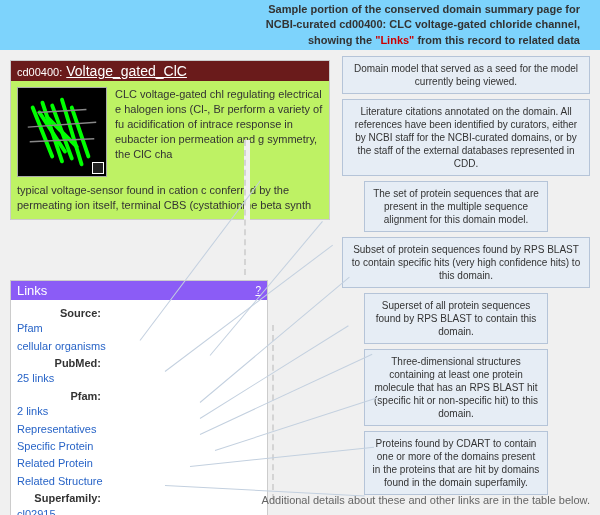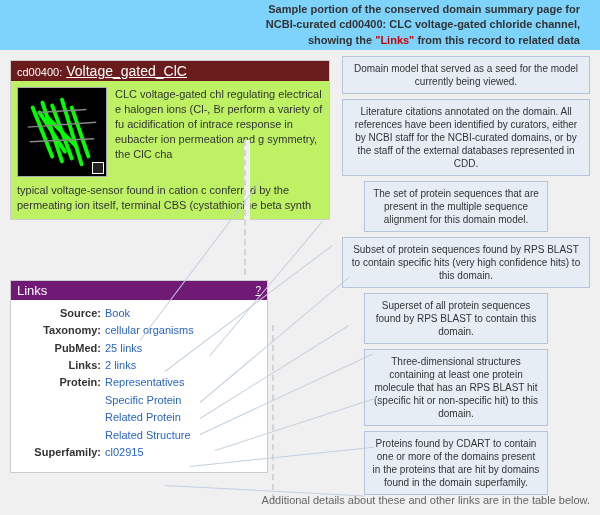--- a/index.html
+++ b/index.html
@@ -12,24 +12,24 @@
 .domain-header { background: #6a1b1b; color: #fff; display: flex; align-items: baseline; padding: 2px 6px; }
 .domain-header .acc { font-size: 11px; margin-right: 4px; }
 .domain-header .name { font-weight: normal; font-size: 14px; text-decoration: underline; }
 .domain-body { padding: 6px; display: flex; }
 .thumb { width: 90px; height: 90px; background: #000; border: 1px solid #aaa; margin-right: 8px; flex-shrink: 0; position: relative; overflow: hidden; }
 .thumb svg { width: 100%; height: 100%; }
 .thumb .zoom { position: absolute; bottom: 2px; right: 2px; width: 12px; height: 12px; border: 1px solid #fff; background: #222; }
 .desc-text { color: #333; font-size: 11px; line-height: 1.35; }
 .desc-continued { padding: 0 6px 6px 6px; color: #333; font-size: 11px; line-height: 1.35; }
 .links-box { margin-top: 60px; width: 258px; background: #fff; border: 1px solid #ccc; }
-.links-header { background: #701a75; color: #fff; font-size: 13px; padding: 2px 6px; display: flex; justify-content: space-between; align-items: center; }
+.links-header { background: #8b5cf6; color: #fff; font-size: 13px; padding: 2px 6px; display: flex; justify-content: space-between; align-items: center; }
 .links-header .q { font-size: 10px; text-decoration: underline; }
 .links-body { padding: 6px 6px 10px 6px; }
-.link-row { display: flex; margin-bottom: 2px; line-height: 1.4; }
+.link-row { display: flex; margin-bottom: 2px; line-height: 1.4; flex-direction: column; }
 .link-label { width: 88px; text-align: right; padding-right: 4px; color: #333; font-weight: bold; }
 .link-value { color: #2864c7; }
 .annot-col { position: absolute; right: 10px; top: 6px; width: 248px; }
 .annot-box { background: #e6edf5; border: 1px solid #b5c4d8; color: #333; font-size: 10px; padding: 5px 7px; margin-bottom: 5px; line-height: 1.3; text-align: center; }
 .annot-box.indent { margin-left: 22px; width: 184px; }
 .footnote { position: absolute; right: 10px; bottom: 4px; color: #656565; font-size: 11px; }
 .connector { position: absolute; border-top: 1px solid #c3d0df; transform-origin: left center; pointer-events: none; }
 .torn-edge { position: absolute; background: #f0f0f0; border-left: 2px dashed #d4d4d4; }
 </style>
 </head>
@@ -76,36 +76,34 @@
     </div>
 
     <div class="links-box">
       <div class="links-header">
         <span>Links</span>
         <span class="q">?</span>
       </div>
       <div class="links-body">
         <div class="link-row">
             <span class="link-label">Source:</span>
-            <span class="link-value">Book</span>
+            <span class="link-value">Pfam</span>
           </div>
         <div class="link-row">
-            <span class="link-label">Taxonomy:</span>
             <span class="link-value">cellular organisms</span>
           </div>
         <div class="link-row">
             <span class="link-label">PubMed:</span>
             <span class="link-value">25 links</span>
           </div>
         <div class="link-row">
-            <span class="link-label">Links:</span>
+            <span class="link-label">Pfam:</span>
             <span class="link-value">2 links</span>
           </div>
         <div class="link-row">
-            <span class="link-label">Protein:</span>
             <span class="link-value">Representatives</span>
           </div>
         <div class="link-row">
             <span class="link-label"></span>
             <span class="link-value">Specific Protein</span>
           </div>
         <div class="link-row">
             <span class="link-label"></span>
             <span class="link-value">Related Protein</span>
           </div>

